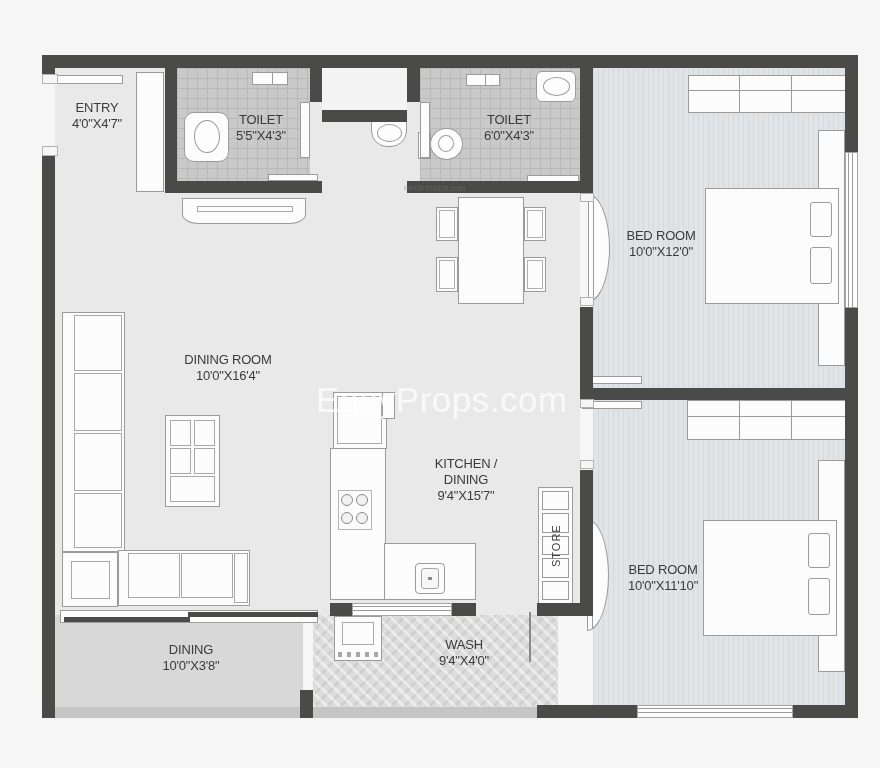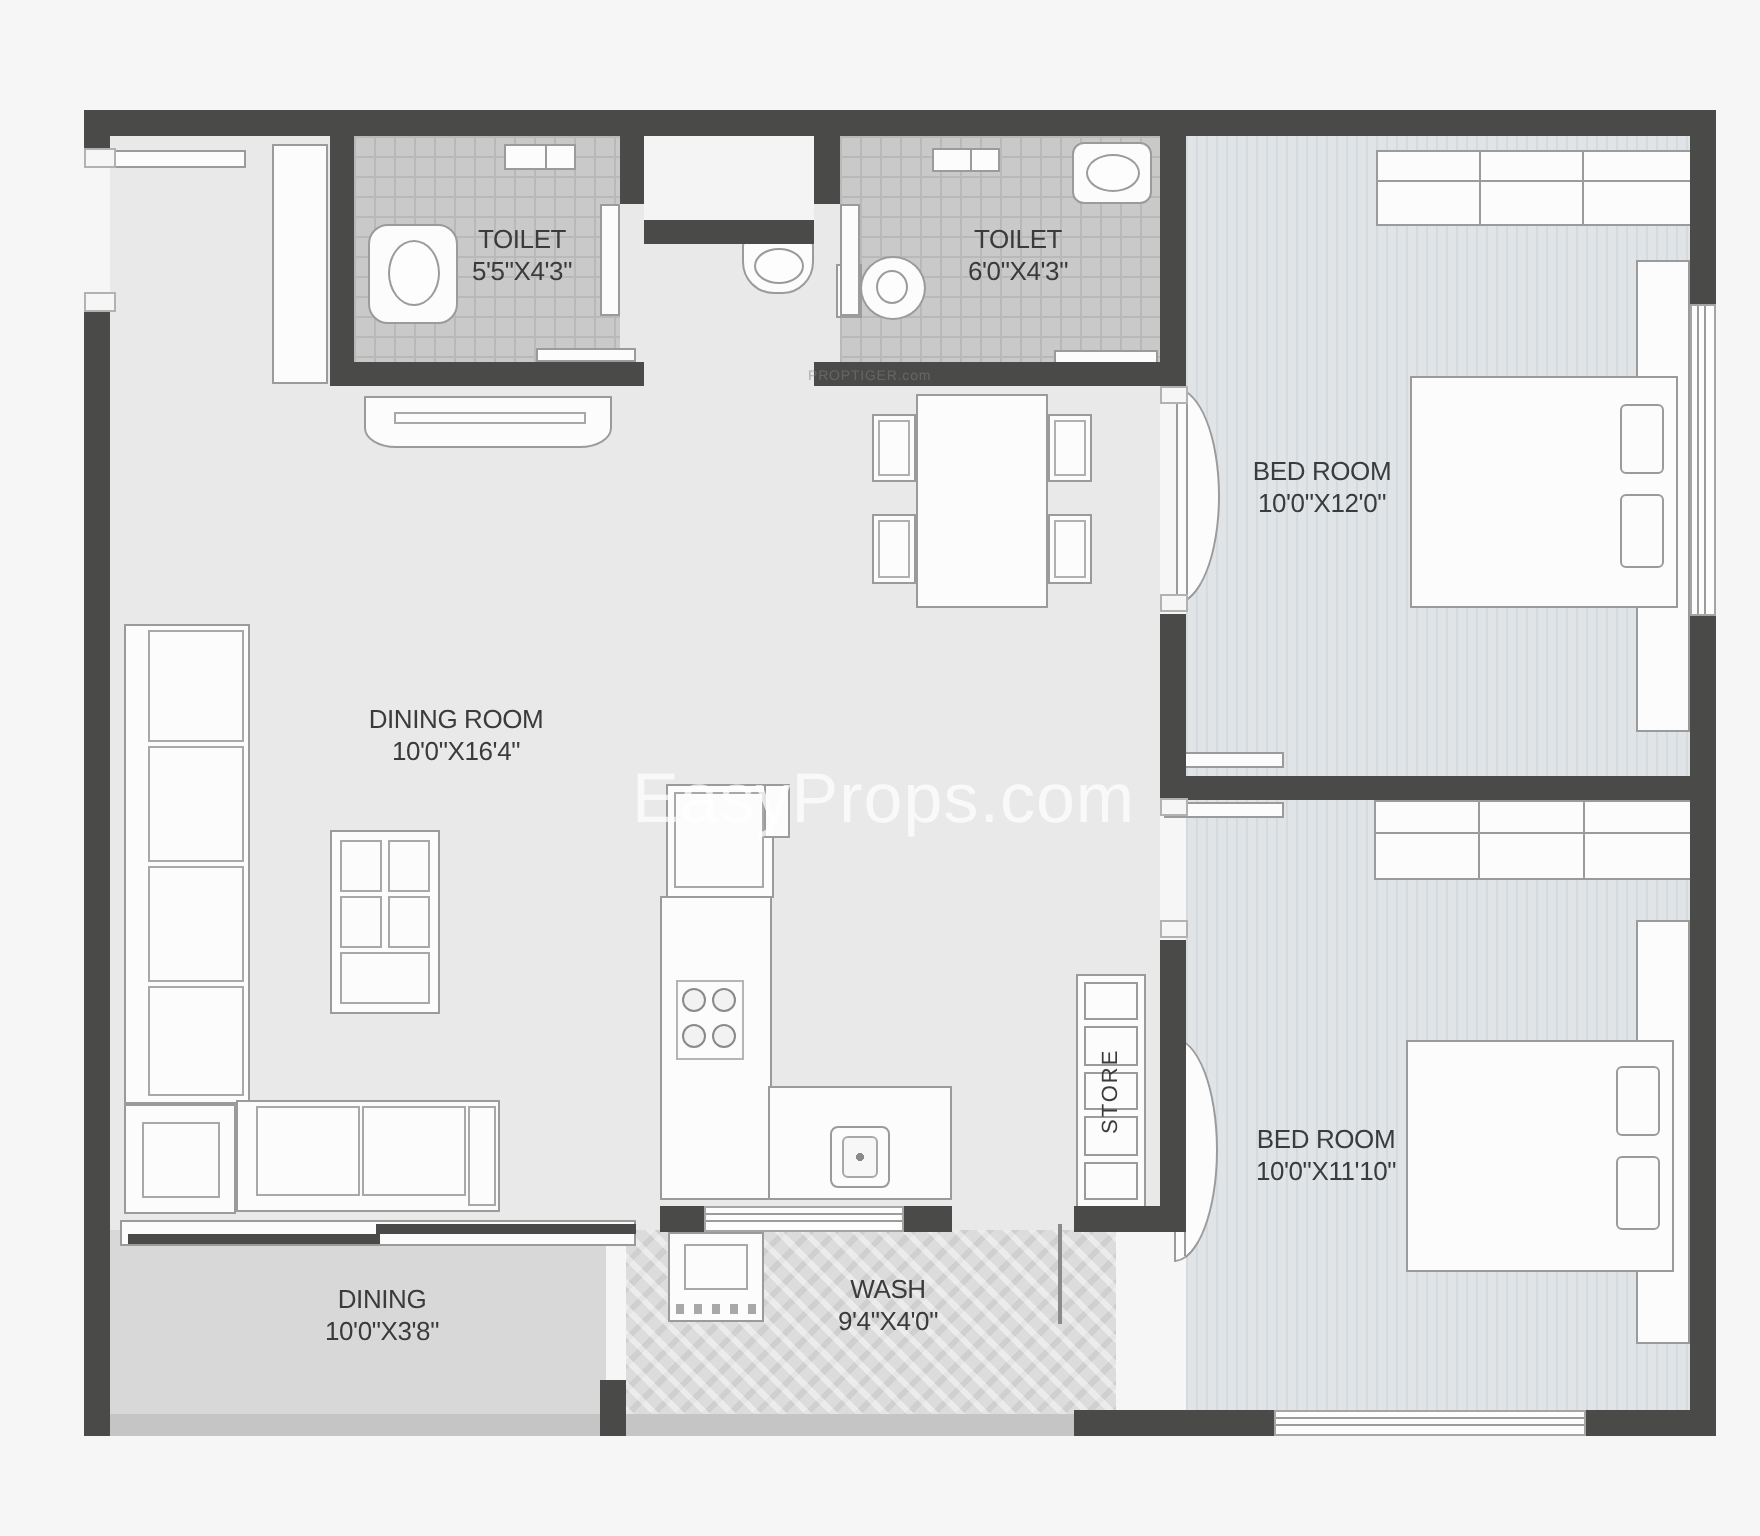--- a/index.html
+++ b/index.html
@@ -181,45 +181,54 @@
   <div class="win winh" style="left:637px;top:705px;width:156px;height:13px"></div>
   <div class="win winh" style="left:352px;top:603px;width:100px;height:13px"></div>
 
   <div class="notch" style="left:42px;top:74px;width:16px;height:10px"></div>
   <div class="notch" style="left:42px;top:146px;width:16px;height:10px"></div>
   <div class="notch" style="left:580px;top:193px;width:14px;height:9px"></div>
   <div class="notch" style="left:580px;top:297px;width:14px;height:9px"></div>
   <div class="notch" style="left:580px;top:399px;width:14px;height:9px"></div>
   <div class="notch" style="left:580px;top:460px;width:14px;height:9px"></div>
 
+  <div class="lb" style="left:42px;top:100px;width:110px">
+    <div>ENTRY</div>
+    <div>4'0"X4'7"</div>
+  </div>
   <div class="lb" style="left:196px;top:112px;width:130px">
     <div>TOILET</div>
     <div>5'5"X4'3"</div>
   </div>
   <div class="lb" style="left:444px;top:112px;width:130px">
     <div>TOILET</div>
     <div>6'0"X4'3"</div>
   </div>
   <div class="lb" style="left:596px;top:228px;width:130px">
     <div>BED ROOM</div>
     <div>10'0"X12'0"</div>
   </div>
   <div class="lb" style="left:163px;top:352px;width:130px">
     <div>DINING ROOM</div>
     <div>10'0"X16'4"</div>
   </div>
+  <div class="lb" style="left:401px;top:456px;width:130px">
+    <div>KITCHEN /</div>
+    <div>DINING</div>
+    <div>9'4"X15'7"</div>
+  </div>
   <div class="lb" style="left:598px;top:562px;width:130px">
     <div>BED ROOM</div>
     <div>10'0"X11'10"</div>
   </div>
   <div class="lb" style="left:126px;top:642px;width:130px">
     <div>DINING</div>
     <div>10'0"X3'8"</div>
   </div>
-  <div class="lb" style="left:379px;top:637px;width:130px">
+  <div class="lb" style="left:399px;top:637px;width:130px">
     <div>WASH</div>
     <div>9'4"X4'0"</div>
   </div>
 
   <div class="wm1">EasyProps.com</div>
   <div class="wm2">PROPTIGER.com</div>
 
 </div>
 
 </body></html>

